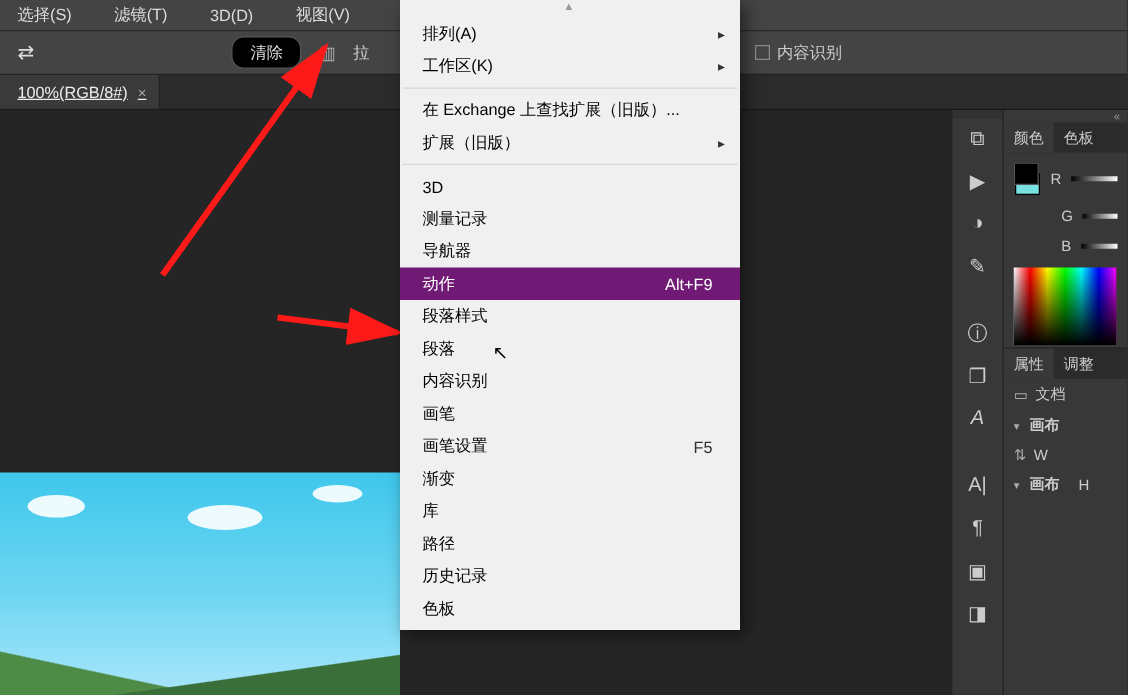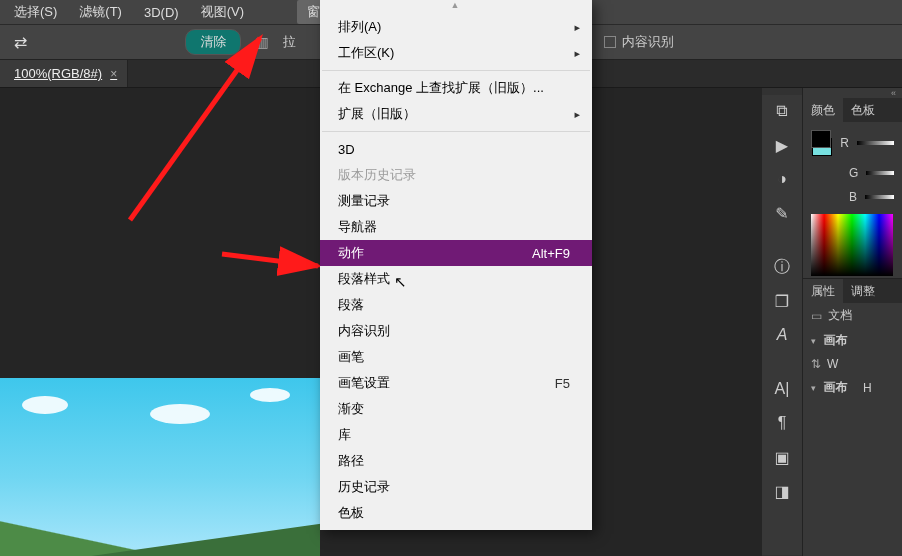--- a/index.html
+++ b/index.html
@@ -1,26 +1,26 @@
 <!DOCTYPE html>
 <html><head>
 <meta charset="utf-8">
 <style>
 * { margin: 0; padding: 0; box-sizing: border-box; font-family: "Microsoft YaHei", Arial, sans-serif; }
 body { width: 902px; height: 556px; background: #323232; color: #ccc; font-size: 13px; overflow: hidden; position: relative; }
 
 
-.menubar { display: flex; align-items: center; background: #444; height: 24px; padding: 0 4px; gap: 2px; }
+.menubar { display: flex; align-items: center; background: #444; height: 24px; padding: 0 4px; gap: 14px; }
 .menubar .mi { padding: 3px 10px; color: #ddd; border-radius: 2px; }
 .menubar .mi.open { background: #666; margin-left: 41px; }
 
 
 .optbar { display: flex; align-items: center; height: 36px; background: #444; border-top: 1px solid #2a2a2a; border-bottom: 1px solid #222; padding: 0 6px; gap: 10px; }
 .optbar .swap { font-size: 16px; color: #ddd; padding: 0 8px; }
-.optbar .btn { background: #0f766e; border: 1px solid #555; padding: 3px 14px; border-radius: 10px; color: #ddd; }
+.optbar .btn { background: #000000; border: 1px solid #555; padding: 3px 14px; border-radius: 10px; color: #ddd; }
 .optbar .chk { margin-left: 12px; color: #ccc; display:flex; align-items:center; gap:6px;}
 .optbar .chkbox{ width:12px; height:12px; border:1px solid #888; display:inline-block; }
 .optbar .iconbtn{ color:#aaa; font-size:14px; padding:0 4px;}
 
 
 .tabrow { height: 28px; background: #2b2b2b; border-bottom: 1px solid #1a1a1a; display:flex; align-items:center; }
 .tabrow .tab { display: flex; align-items: center; height: 100%; padding: 0 10px 0 14px; background: #3a3a3a; border-right: 1px solid #222; gap: 8px; color: #eee; text-decoration: underline; }
 .tabrow .close { color: #aaa; font-size: 12px; }
 
 
@@ -152,23 +152,20 @@
       <span>在 Exchange 上查找扩展（旧版）...</span>
     </div>
   <div class="row sub">
       <span>扩展（旧版）</span>
     </div>
   <div class="sep"></div>
 
   <div class="row">
       <span>3D</span>
     </div>
-  <div class="row dis">
-      <span>版本历史记录</span>
-    </div>
   <div class="row">
       <span>测量记录</span>
     </div>
   <div class="row">
       <span>导航器</span>
     </div>
   <div class="row hl">
     <span>动作</span>
     <span class="sc">Alt+F9</span>
   </div>

